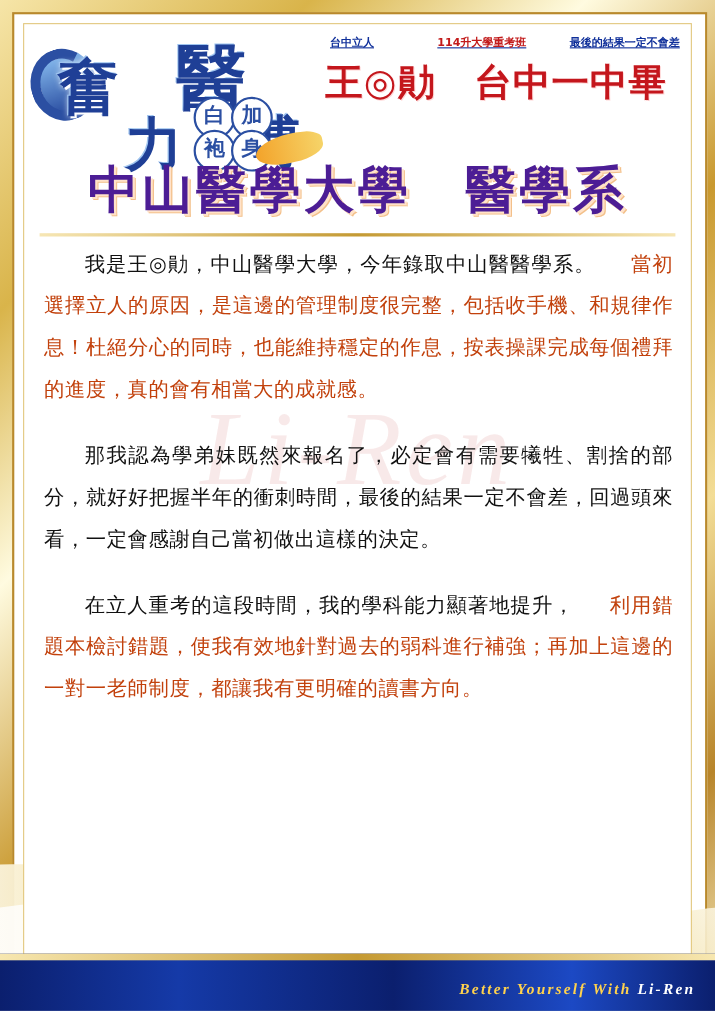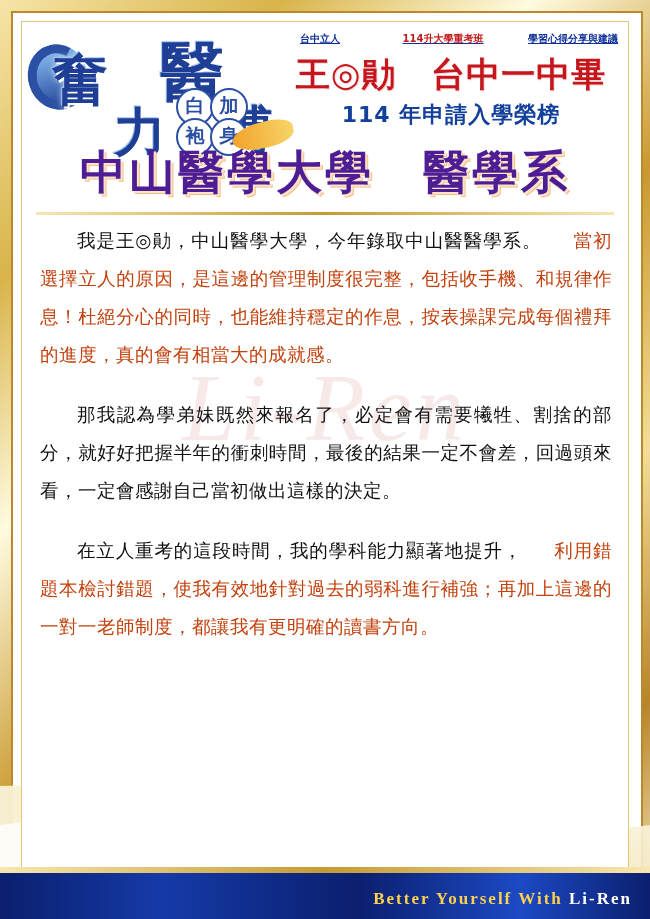--- a/index.html
+++ b/index.html
@@ -240,22 +240,23 @@
   .footer-band .stripe {
     position: absolute;
     left: 0; top: 0;
     width: 650px; height: 6px;
     background: linear-gradient(90deg,#f7e7b0,#c59a33,#f7e7b0);
   }
   .footer-text {
     position: absolute;
     right: 18px; bottom: 10px;
     font-family: "Liberation Serif", serif;
-    font-weight: bold;
-    font-size: 17px;
+    font-style: italic;
+    font-weight: bold;
+    font-size: 14px;
     color: #ffd24d;
     letter-spacing: 2px;
   }
   .footer-text .accent { color: #ffffff; }
 </style>
 </head>
 <body>
 
 <div class="poster">
 
@@ -280,25 +281,24 @@
         <div class="small-box sb2">白</div>
         <div class="small-box sb3">袍</div>
         <div class="small-box sb4">加</div>
         <div class="small-box sb5">身</div>
         <div class="flourish"></div>
       </div>
 
       <div class="toprow">
         <span>台中立人</span>
         <span class="red">114升大學重考班</span>
-        <span>學習心得分享與建議</span>
+        <span>最後的結果一定不會差</span>
       </div>
 
       <div class="name-line">王◎勛　台中一中畢</div>
-      <div class="award-line">114 年申請入學榮榜</div>
       <div class="school-line">中山醫學大學　醫學系</div>
     </div>
 
     <div class="hr-gold"></div>
 
     <div class="body-text" id="body-text">
         <p><span>我是王◎勛，中山醫學大學，今年錄取中山醫醫學系。</span><span class="hl-red">當初選擇立人的原因，是這邊的管理制度很完整，包括收手機、和規律作息！杜絕分心的同時，也能維持穩定的作息，按表操課完成每個禮拜的進度，真的會有相當大的成就感。</span></p>
         <p><span>那我認為學弟妹既然來報名了，必定會有需要犧牲、割捨的部分，就好好把握半年的衝刺時間，最後的結果一定不會差，回過頭來看，一定會感謝自己當初做出這樣的決定。</span></p>
         <p><span>在立人重考的這段時間，我的學科能力顯著地提升，</span><span class="hl-red">利用錯題本檢討錯題，使我有效地針對過去的弱科進行補強；再加上這邊的一對一老師制度，都讓我有更明確的讀書方向。</span></p>
       </div>

